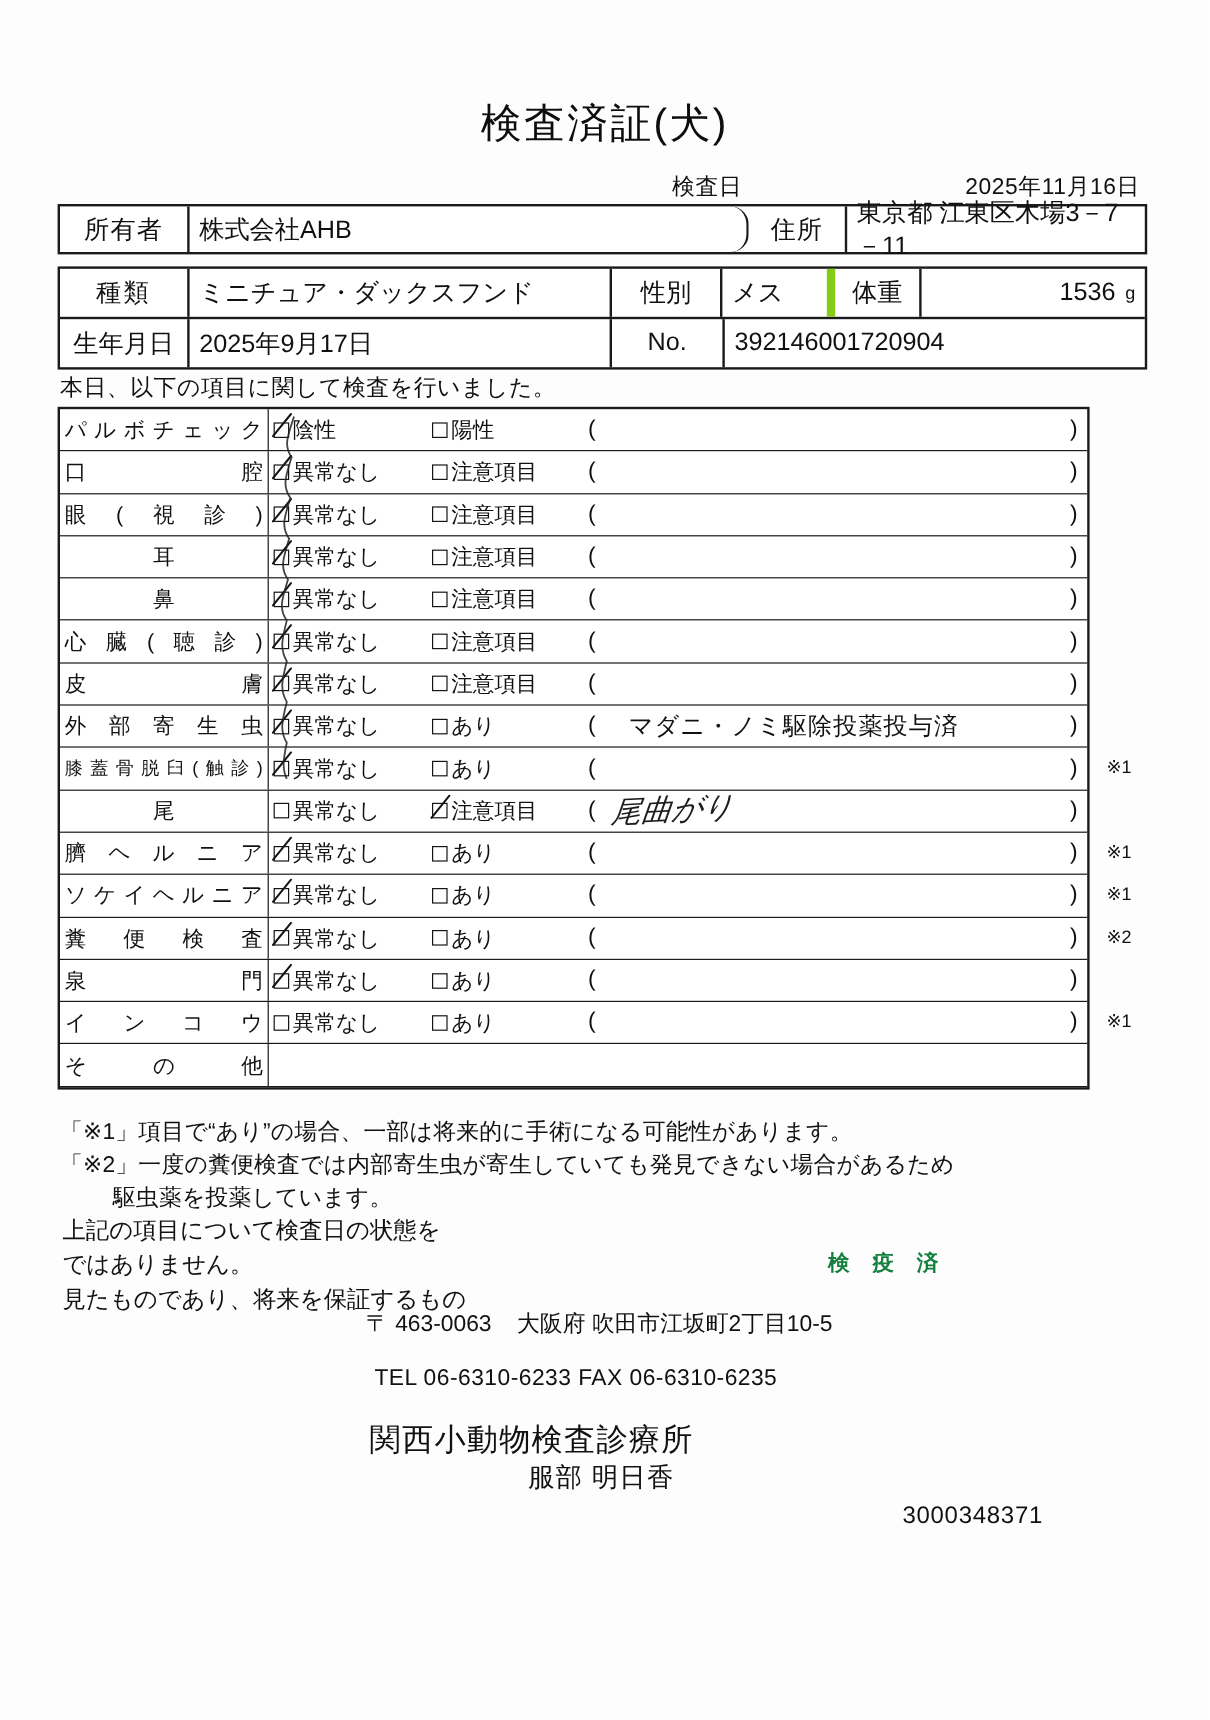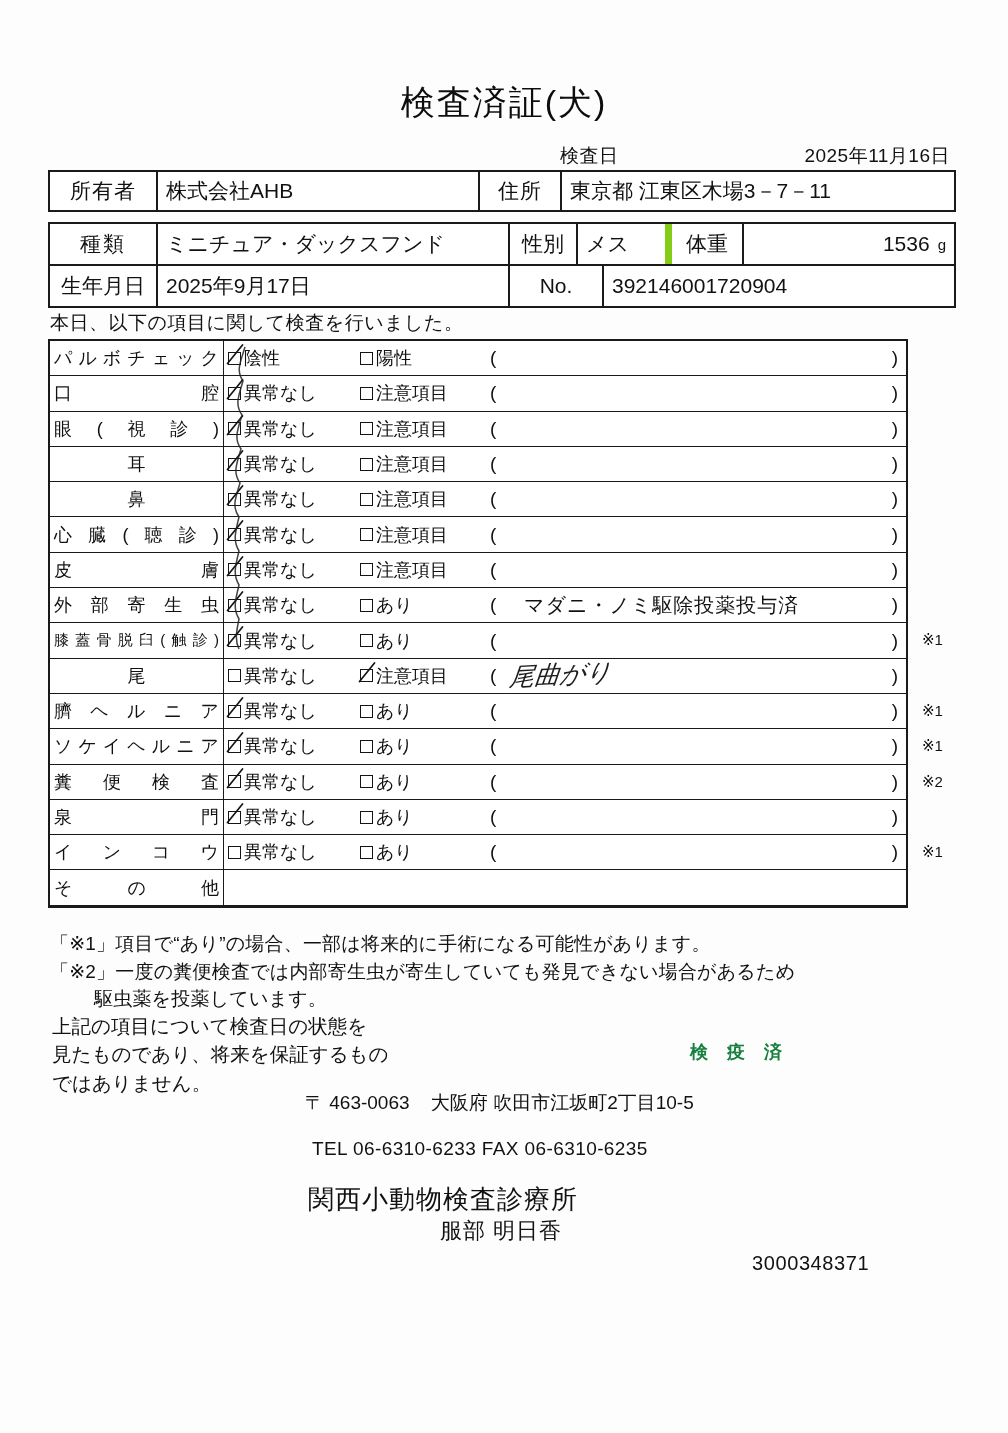--- a/index.html
+++ b/index.html
@@ -62,21 +62,21 @@
   }
   .owner-table .cell {
     display: flex;
     align-items: center;
     box-sizing: border-box;
     font-size: 21px;
     padding: 0 8px;
   }
   .lbl { justify-content: center; letter-spacing: 1px; }
   .owner-lbl   { width: 108px; border-right: 2px solid #1a1a1a; }
-  .owner-val   { width: 322px; border-right: 2px solid #1a1a1a; }
+  .owner-val   { width: 466px; border-right: 2px solid #1a1a1a; border-radius: 15px; }
   .addr-lbl    { width: 82px;  border-right: 2px solid #1a1a1a; }
   .addr-val    { flex: 1; }
 
   
   .pet-table {
     position: absolute;
     top: 222px;
     left: 48px;
     width: 908px;
     border: 2px solid #1a1a1a;
@@ -91,21 +91,21 @@
   .pet-row.first { border-bottom: 2px solid #1a1a1a; }
   .pet-row .cell {
     display: flex;
     align-items: center;
     box-sizing: border-box;
     font-size: 21px;
     padding: 0 8px;
   }
   .breed-lbl  { width: 108px; justify-content: center; border-right: 2px solid #1a1a1a; letter-spacing: 2px;}
   .breed-val  { width: 352px; border-right: 2px solid #1a1a1a; font-size: 19px; }
-  .sex-lbl    { width: 68px; justify-content: center; border-right: 2px solid #1a1a1a; text-align: center; }
+  .sex-lbl    { width: 92px; justify-content: center; border-right: 2px solid #1a1a1a; text-align: center; }
   .sex-val    { width: 94px; border-right: 7px solid #84cc16; }
   .wt-lbl     { width: 72px; justify-content: center; border-right: 2px solid #1a1a1a; }
   .wt-val     { flex: 1; justify-content: flex-end; padding-right: 36px; }
   .wt-unit    { font-size: 15px; margin-left: 8px; }
 
   .dob-lbl    { width: 108px; justify-content: center; border-right: 2px solid #1a1a1a; letter-spacing: 0px; }
   .dob-val    { width: 352px; border-right: 2px solid #1a1a1a; }
   .no-lbl     { width: 94px; justify-content: center; border-right: 2px solid #1a1a1a; font-size: 19px; }
   .no-val     { flex: 1; }
 
@@ -634,22 +634,22 @@
     </div>
 
   <div class="footnotes">
     <div>「※1」項目で“あり”の場合、一部は将来的に手術になる可能性があります。</div>
     <div>「※2」一度の糞便検査では内部寄生虫が寄生していても発見できない場合があるため</div>
     <div class="fn-indent">駆虫薬を投薬しています。</div>
   </div>
 
   <div class="disclaimer">
     <div>上記の項目について検査日の状態を</div>
+    <div>ではありません。</div>
     <div>見たものであり、将来を保証するもの</div>
-    <div>ではありません。</div>
   </div>
 
   <div class="stamp">検 疫 済</div>
 
   <div class="clinic-addr">
     <span class="zip">〒 463-0063</span>
     <span>大阪府 吹田市江坂町2丁目10-5</span>
   </div>
   <div class="clinic-tel">TEL 06-6310-6233  FAX 06-6310-6235</div>
   <div class="clinic-name">関西小動物検査診療所</div>

